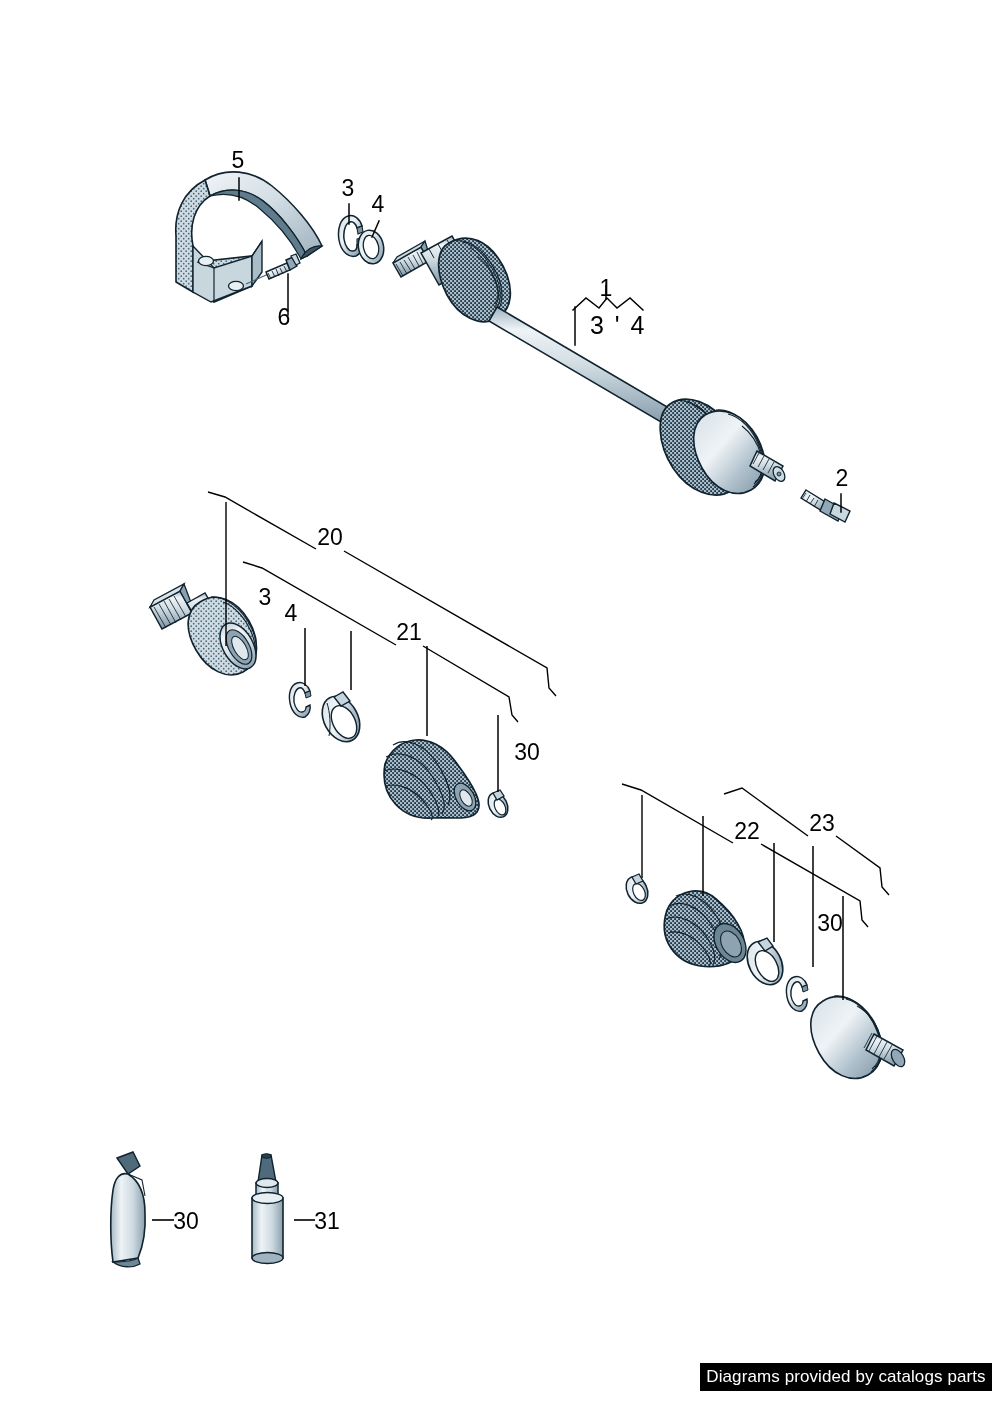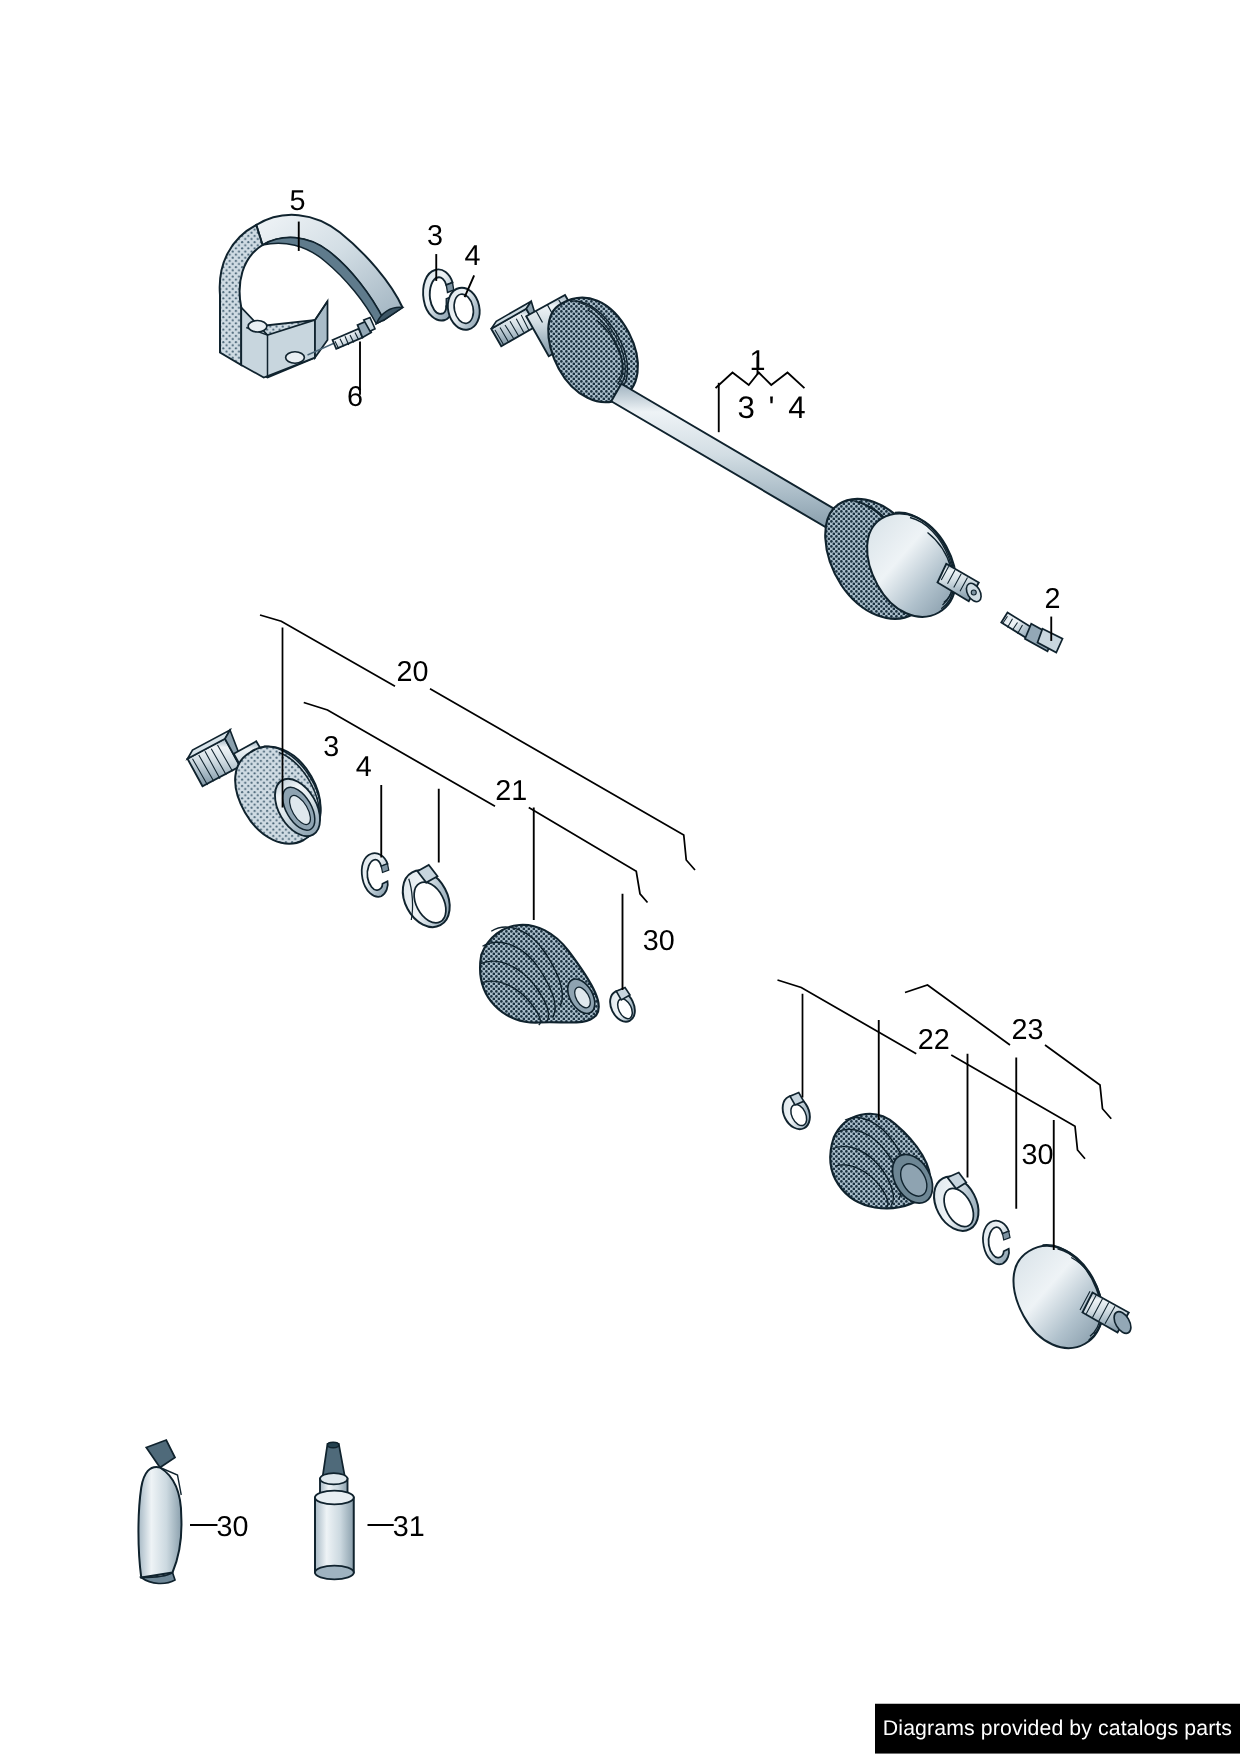--- a/index.html
+++ b/index.html
@@ -9,21 +9,21 @@
     font-family:"Liberation Sans","DejaVu Sans",sans-serif;
     background:#ffffff;
   }
   #sheet{position:absolute;left:0;top:0;width:992px;height:1403px;}
   #sheet svg{display:block;}
   .callout{
     font-family:"Liberation Sans","DejaVu Sans",sans-serif;
     font-size:23px;fill:#000000;
   }
   .footer{
-    position:absolute;left:700px;top:1363px;width:292px;height:40px;
+    position:absolute;left:700px;top:1363px;width:292px;height:28px;
     background:#000000;color:#ffffff;
     display:flex;align-items:center;justify-content:center;
     font-size:17px;letter-spacing:.1px;
     font-family:"Liberation Sans","DejaVu Sans",sans-serif;
   }
 </style>
 </head>
 <body>
 
 <div id="sheet">

